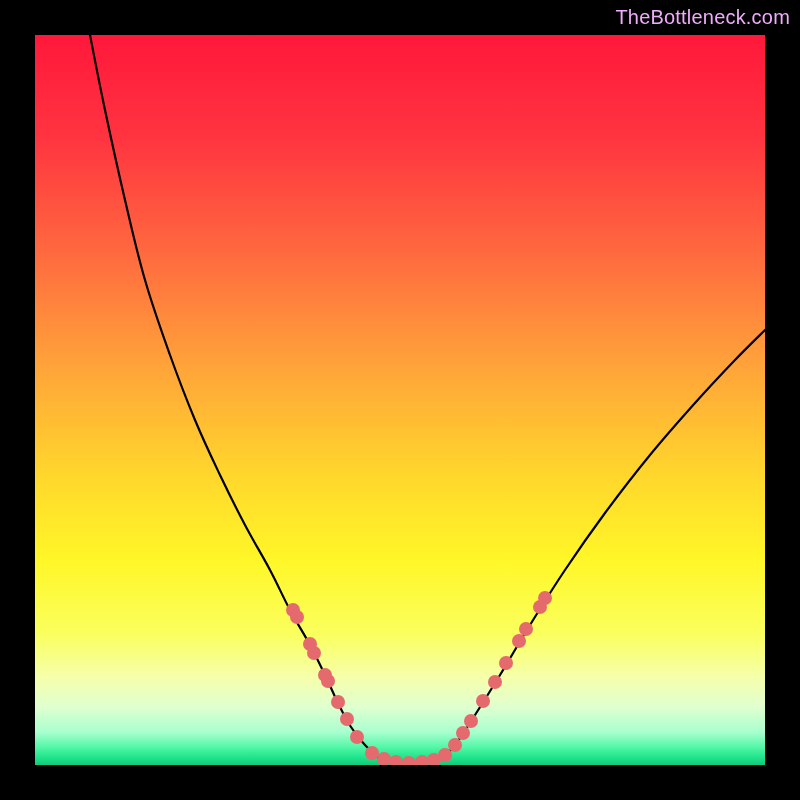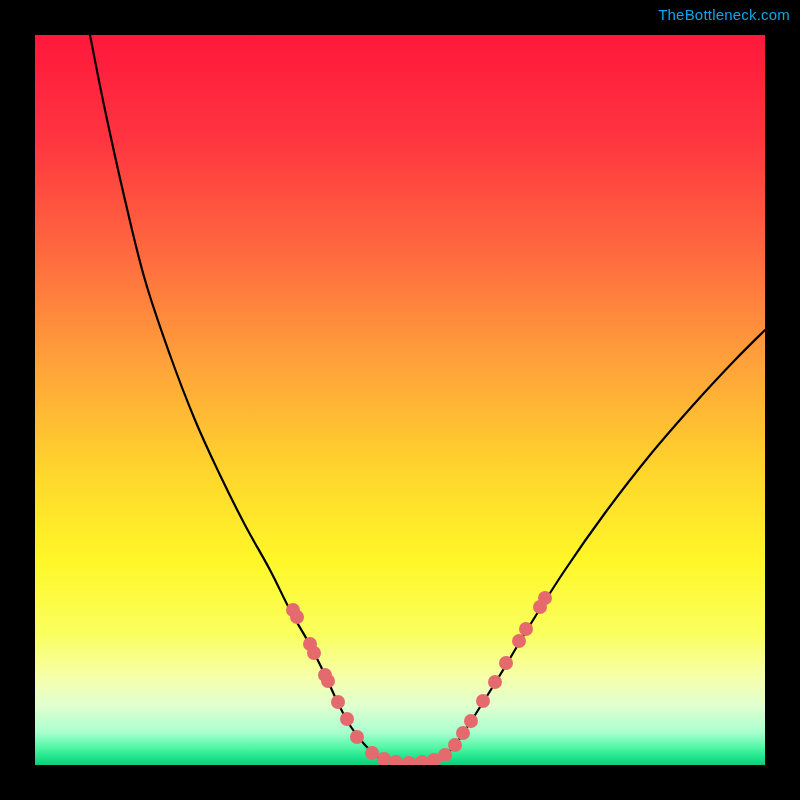--- a/index.html
+++ b/index.html
@@ -31,22 +31,22 @@
     position: absolute;
     left: 0;
     top: 0;
     width: 100%;
     height: 100%;
   }
   .attribution {
     position: absolute;
     top: 6px;
     right: 10px;
-    color: #0ea5e9;
-    font-size: 15px;
+    color: #f0abfc;
+    font-size: 20px;
     font-weight: 500;
     letter-spacing: 0.2px;
     user-select: none;
   }
   svg.curve {
     position: absolute;
     left: 0;
     top: 0;
     width: 100%;
     height: 100%;

